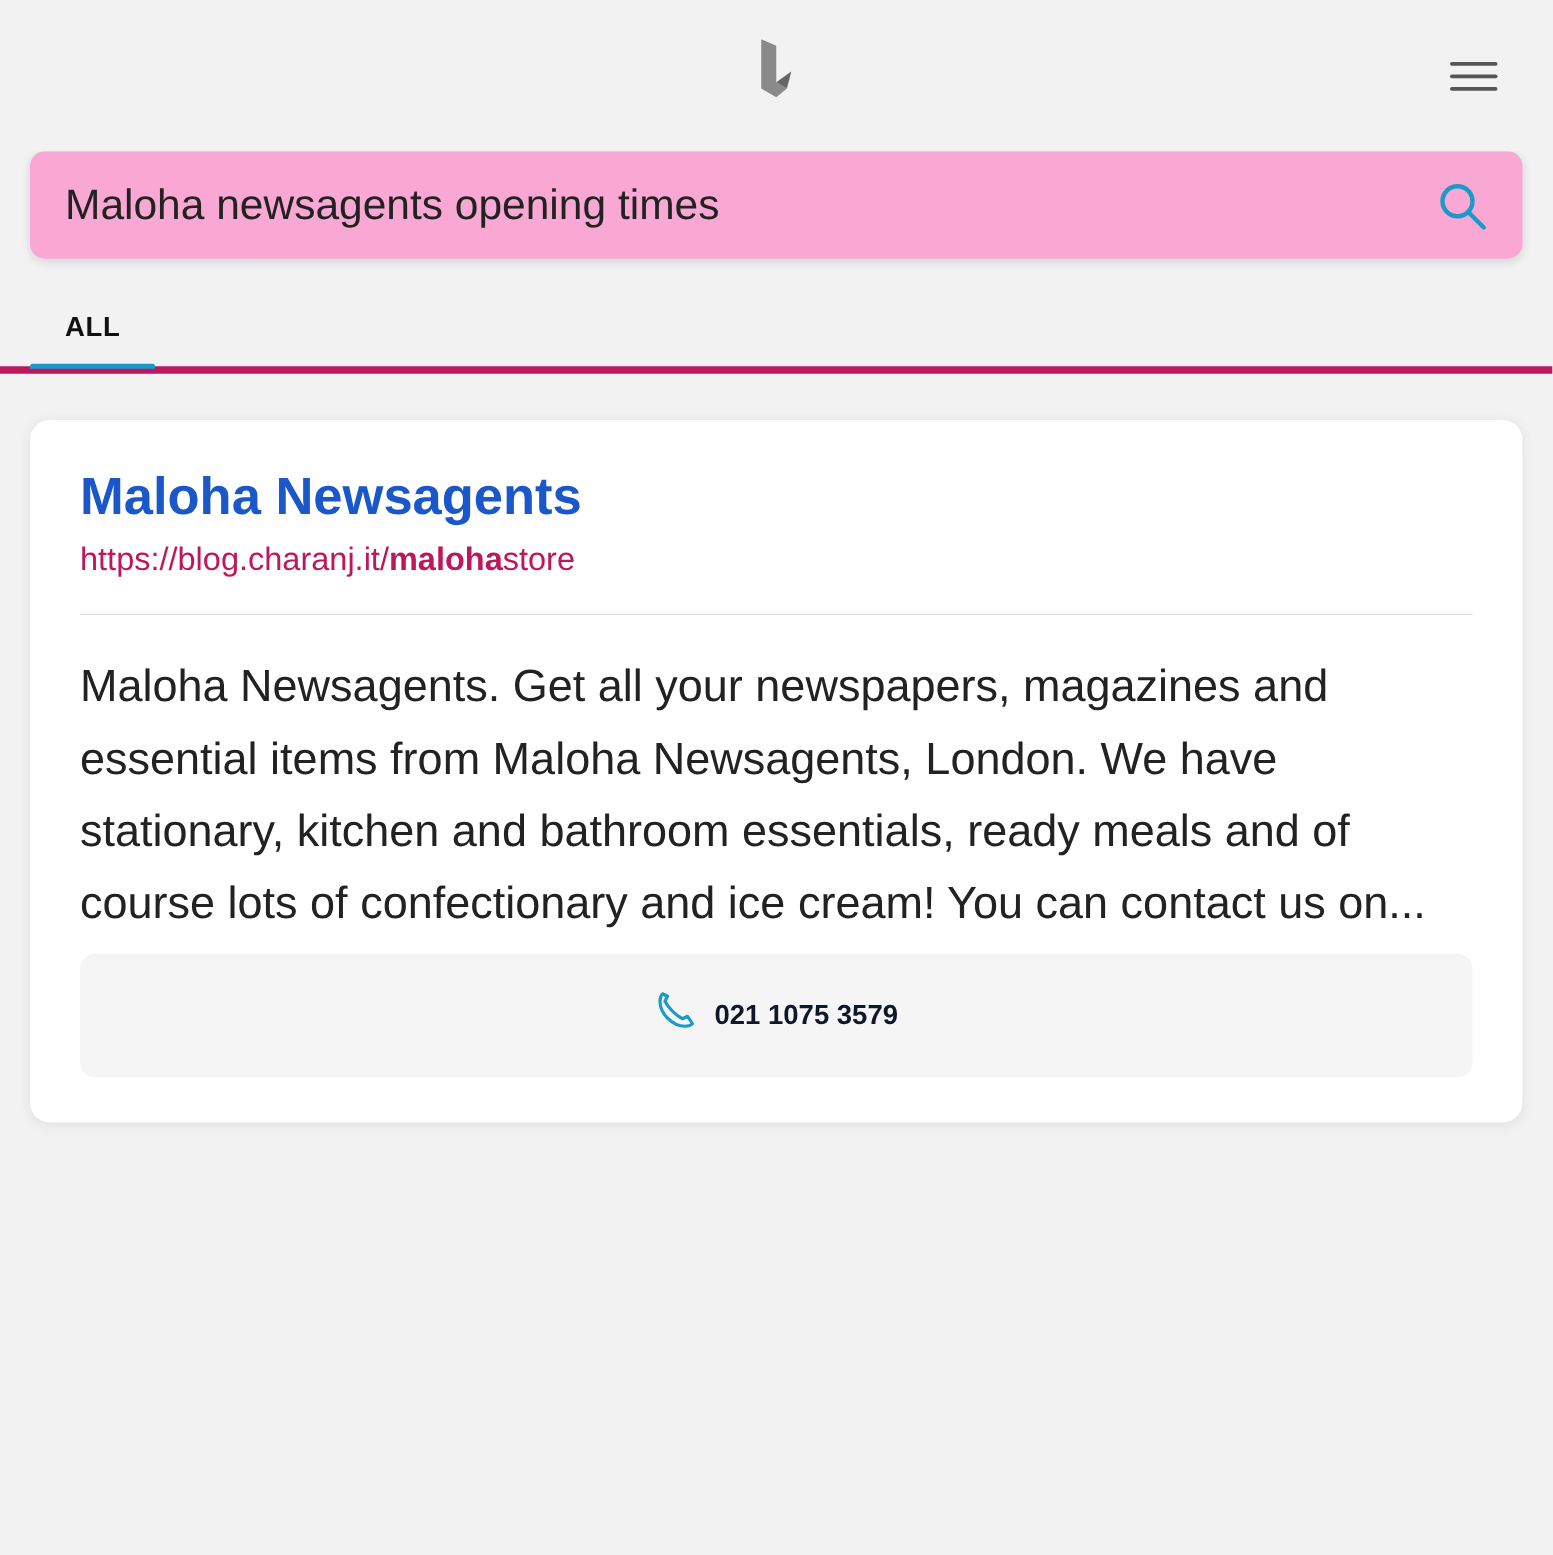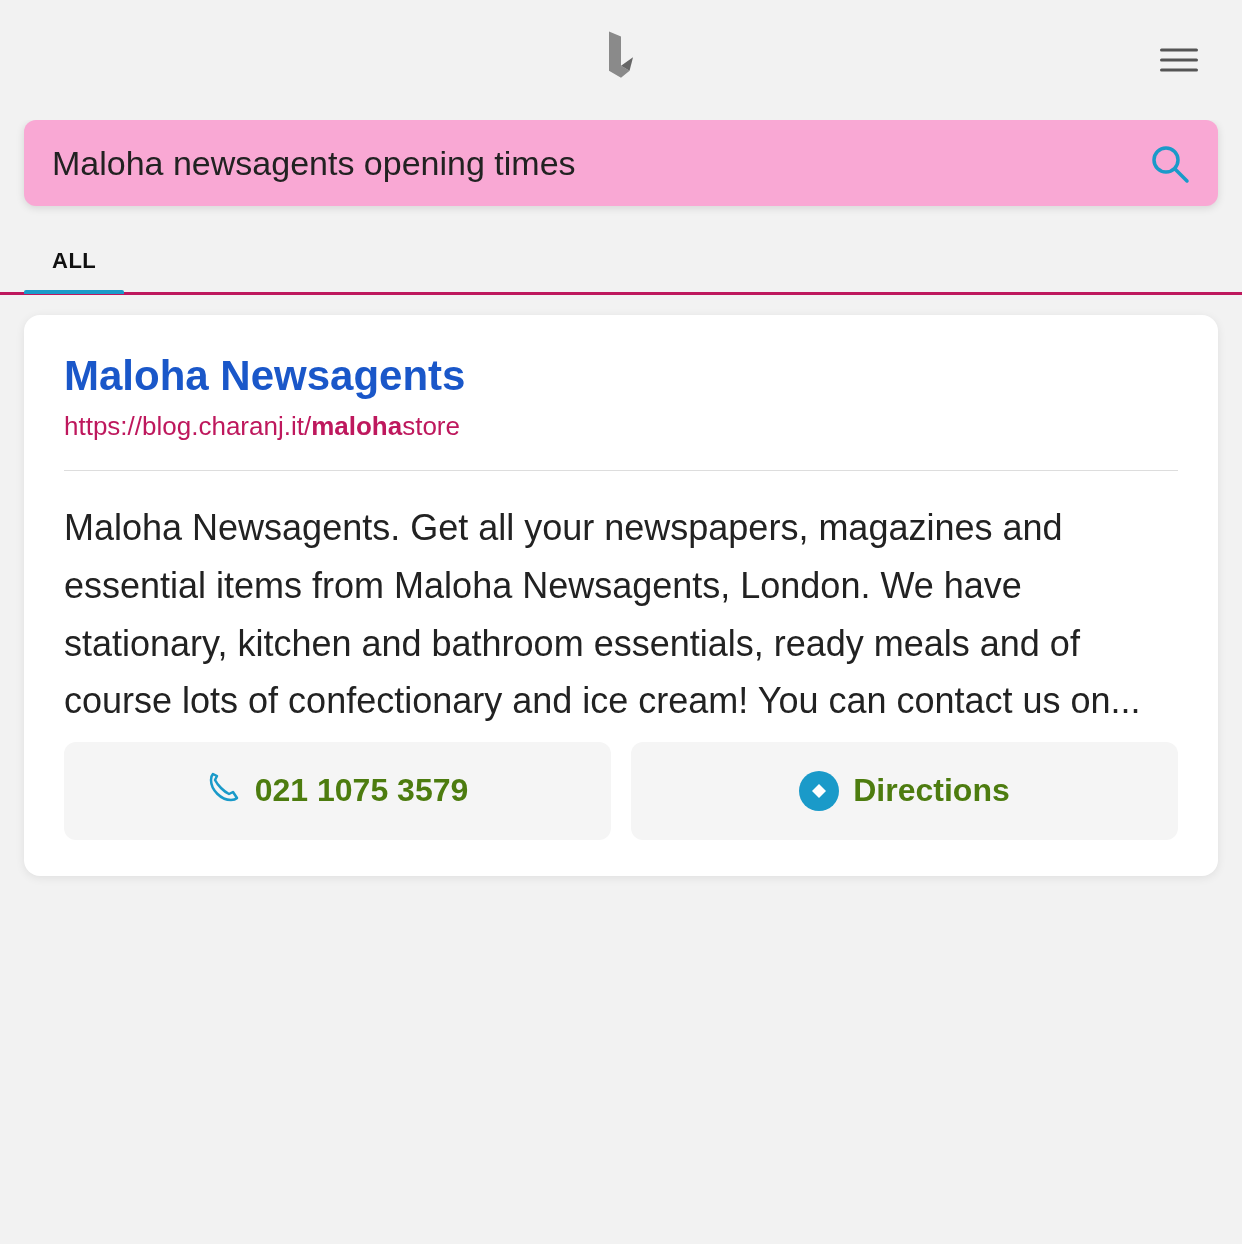--- a/index.html
+++ b/index.html
@@ -90,21 +90,21 @@
     .search-icon-svg {
       width: 42px;
       height: 42px;
     }
 
     
     .tabs-container {
       display: flex;
       align-items: center;
       padding: 0 24px;
-      border-bottom: 3px solid #be185d;
+      border-bottom: 6px solid #be185d;
       gap: 0;
     }
 
     .tab {
       padding: 18px 28px;
       font-size: 22px;
       font-weight: 600;
       color: #666;
       letter-spacing: 0.5px;
       text-transform: uppercase;
@@ -125,21 +125,21 @@
       bottom: -2px;
       left: 0;
       right: 0;
       height: 4px;
       background-color: #1a9ac9;
       border-radius: 2px 2px 0 0;
     }
 
     
     .results-area {
-      padding: 20px 24px;
+      padding: 37px 24px;
     }
 
     .result-card {
       background: #fff;
       border-radius: 16px;
       padding: 36px 40px 36px;
       box-shadow: 0 2px 10px rgba(0,0,0,0.08);
     }
 
     .result-title {
@@ -189,23 +189,23 @@
       flex: 1;
       display: flex;
       align-items: center;
       justify-content: center;
       gap: 14px;
       padding: 28px 20px;
       background: #f5f5f5;
       border: none;
       border-radius: 12px;
       cursor: pointer;
-      font-size: 32px;
+      font-size: 22px;
       font-weight: 700;
-      color: #4d7c0f;
+      color: #0f172a;
     }
 
     .phone-icon {
       color: #1a9ac9;
       font-size: 34px;
     }
 
     .directions-icon-wrap {
       width: 40px;
       height: 40px;
@@ -271,28 +271,16 @@
 
       <button class="action-btn">
         <span class="phone-icon">
           <svg width="34" height="34" viewBox="0 0 34 34" fill="none" xmlns="http://www.w3.org/2000/svg">
             <path d="M6 4C6 4 4 6 4 10C4 20 14 30 24 30C28 30 30 28 30 28L26 22L22 24C22 24 18 22 14 18C10 14 8 10 8 10L10 6L6 4Z" stroke="#1a9ac9" stroke-width="2.5" fill="none" stroke-linejoin="round"></path>
           </svg>
         </span>
         <span>021 1075 3579</span>
       </button>
 
-      <button class="action-btn">
-        <span class="directions-icon-wrap">
-          <svg width="22" height="22" viewBox="0 0 22 22" fill="none" xmlns="http://www.w3.org/2000/svg">
-            <polygon points="4,11 11,4 18,11 11,18" fill="white"></polygon>
-            <polygon points="4,11 11,4 18,11 11,18" fill="none" stroke="white" stroke-width="0"></polygon>
-
-            <path d="M7 11 L11 7 L15 11" stroke="white" stroke-width="2" stroke-linecap="round" stroke-linejoin="round" fill="none"></path>
-            <path d="M11 7 L11 15" stroke="white" stroke-width="2" stroke-linecap="round"></path>
-          </svg>
-        </span>
-        <span>Directions</span>
-      </button>
     </div>
 
   </div>
 </main>
 
 </body></html>

